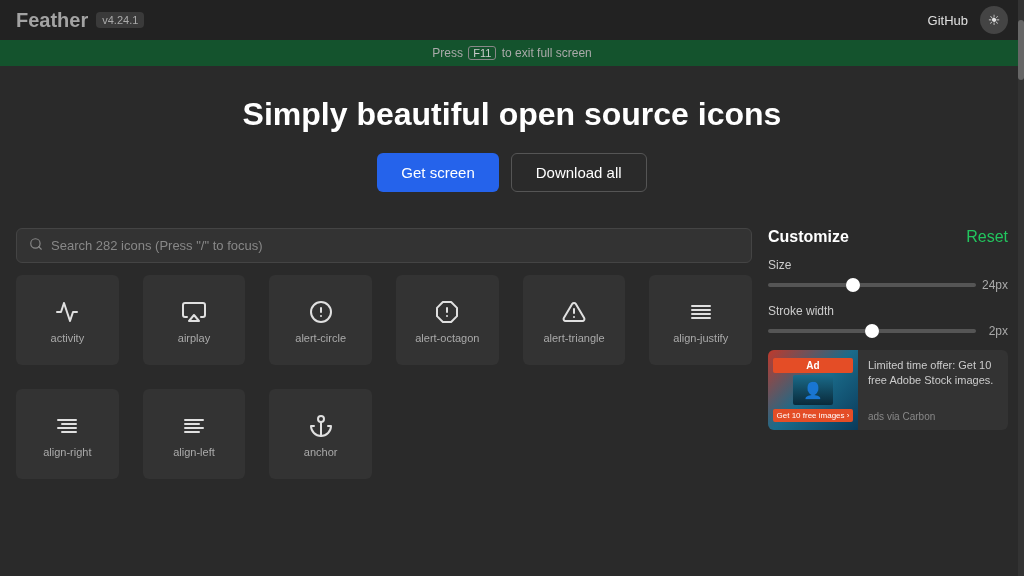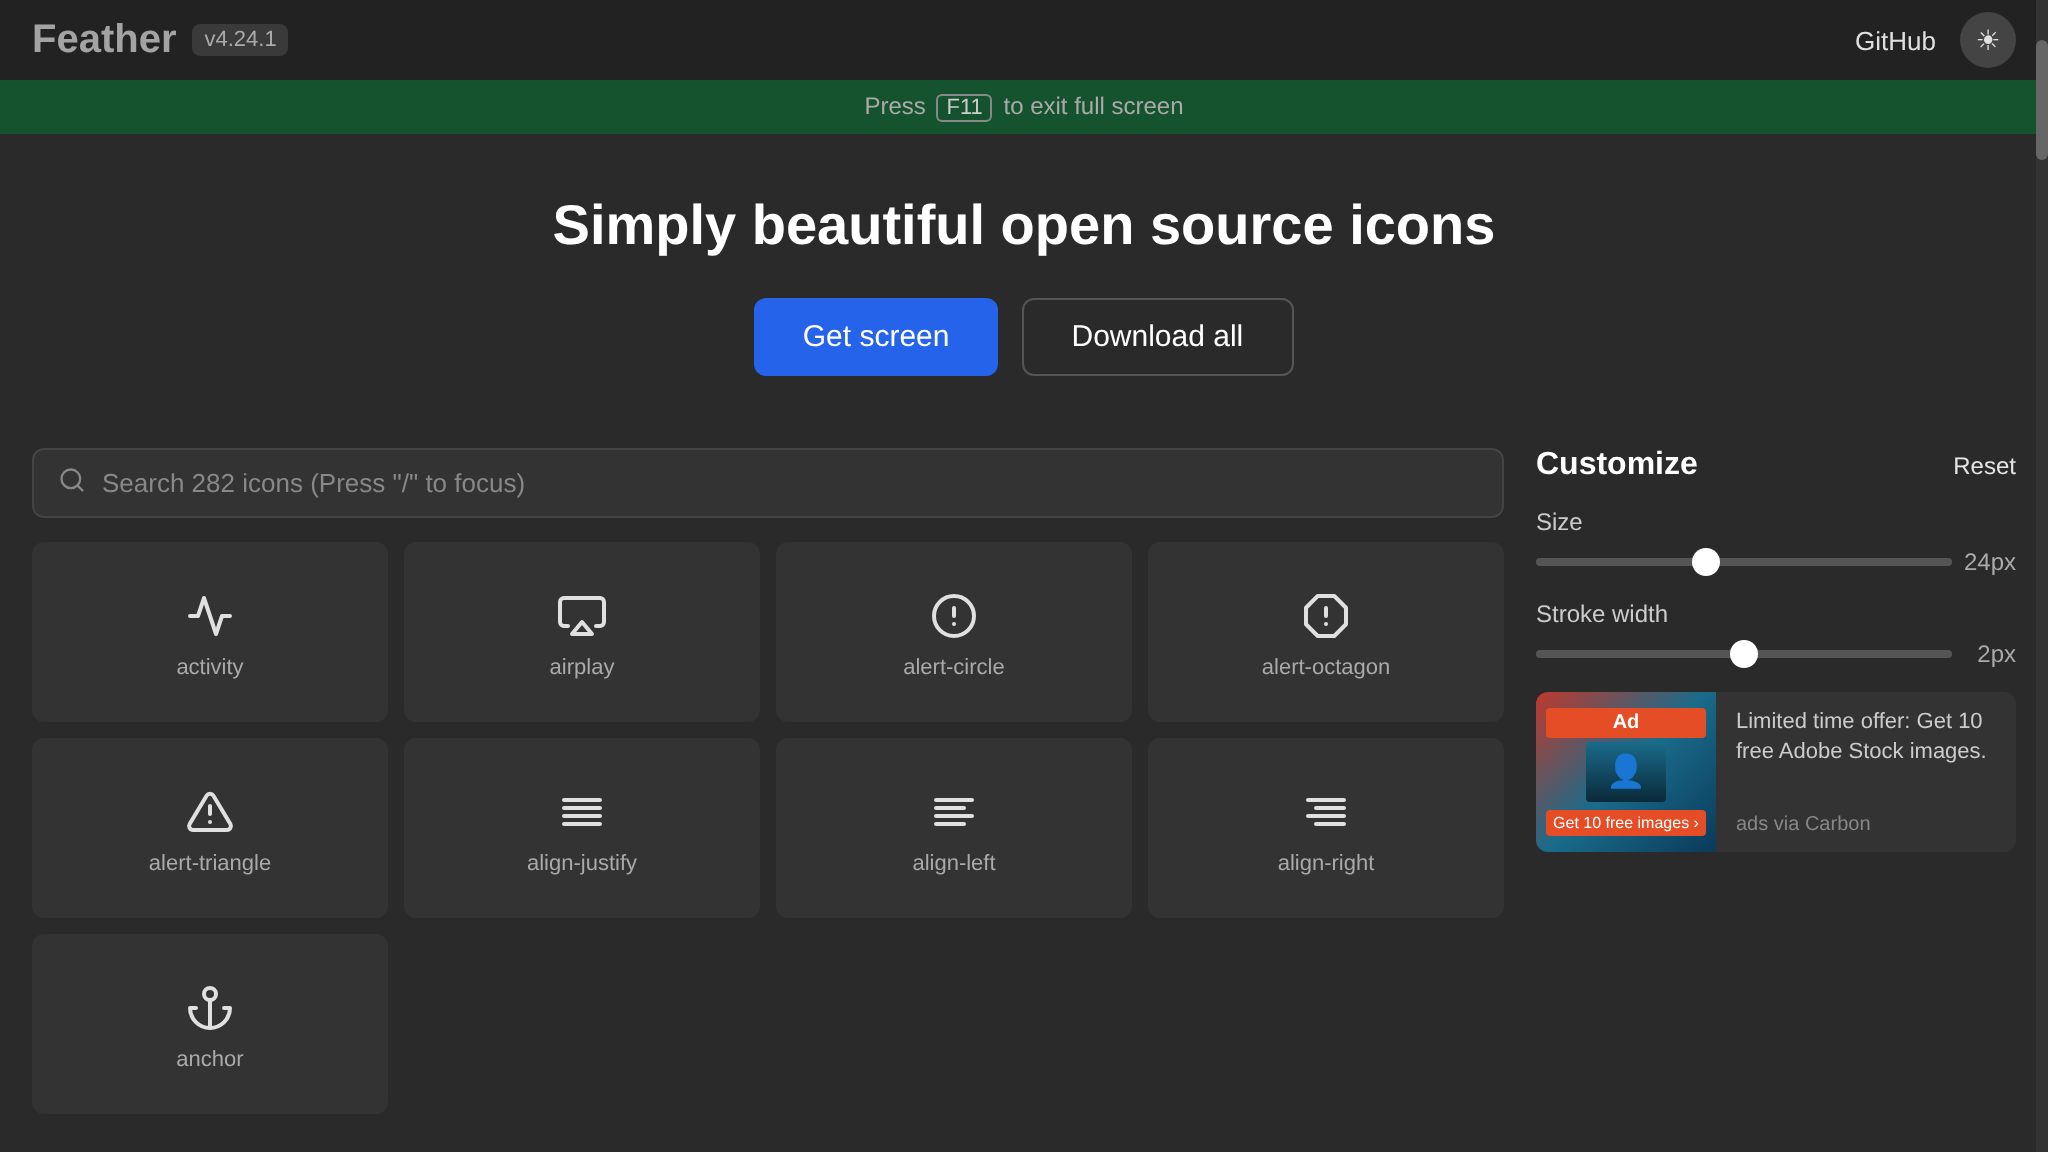--- a/index.html
+++ b/index.html
@@ -79,21 +79,21 @@
       color: #ccc;
     }
 
     
     .hero {
       text-align: center;
       padding: 30px 20px 20px;
       background: #2a2a2a;
     }
     .hero-title {
-      font-size: 28px;
+      font-size: 32px;
       font-weight: 600;
       color: #fff;
       margin-bottom: 20px;
     }
     .hero-buttons {
       display: flex;
       justify-content: center;
       gap: 12px;
     }
     .btn-primary {
@@ -150,22 +150,22 @@
       border: none;
       outline: none;
       color: #ccc;
       font-size: 13px;
       flex: 1;
     }
     .search-input::placeholder { color: #888; }
 
     .icons-grid {
       display: grid;
-      grid-template-columns: repeat(4, 1fr);
-      gap: 8px;
+      grid-template-columns: repeat(6, 1fr);
+      gap: 24px;
     }
     .icon-card {
       background: #333;
       border-radius: 6px;
       display: flex;
       flex-direction: column;
       align-items: center;
       justify-content: center;
       padding: 14px 8px 10px;
       cursor: pointer;
@@ -205,22 +205,22 @@
       display: flex;
       justify-content: space-between;
       align-items: center;
     }
     .customize-title {
       font-size: 16px;
       font-weight: 600;
       color: #fff;
     }
     .reset-btn {
-      font-size: 12px;
-      color: #e5e5e5;
+      font-size: 16px;
+      color: #22c55e;
       background: none;
       border: none;
       cursor: pointer;
     }
 
     .control-group {
       display: flex;
       flex-direction: column;
       gap: 6px;
     }
@@ -463,39 +463,39 @@
               <line x1="21" y1="14" x2="3" y2="14"></line>
               <line x1="21" y1="18" x2="3" y2="18"></line>
             </svg>
         </div>
         <span class="icon-label">align-justify</span>
       </div>
 
       <div class="icon-card">
         <div class="icon-symbol">
           <svg viewBox="0 0 24 24">
+              <line x1="21" y1="10" x2="7" y2="10"></line>
+              <line x1="21" y1="6" x2="3" y2="6"></line>
+              <line x1="21" y1="14" x2="3" y2="14"></line>
+              <line x1="21" y1="18" x2="7" y2="18"></line>
+            </svg>
+        </div>
+        <span class="icon-label">align-right</span>
+      </div>
+
+      <div class="icon-card">
+        <div class="icon-symbol">
+          <svg viewBox="0 0 24 24">
               <line x1="17" y1="10" x2="3" y2="10"></line>
               <line x1="21" y1="6" x2="3" y2="6"></line>
               <line x1="21" y1="14" x2="3" y2="14"></line>
               <line x1="17" y1="18" x2="3" y2="18"></line>
             </svg>
         </div>
         <span class="icon-label">align-left</span>
-      </div>
-
-      <div class="icon-card">
-        <div class="icon-symbol">
-          <svg viewBox="0 0 24 24">
-              <line x1="21" y1="10" x2="7" y2="10"></line>
-              <line x1="21" y1="6" x2="3" y2="6"></line>
-              <line x1="21" y1="14" x2="3" y2="14"></line>
-              <line x1="21" y1="18" x2="7" y2="18"></line>
-            </svg>
-        </div>
-        <span class="icon-label">align-right</span>
       </div>
 
       <div class="icon-card">
         <div class="icon-symbol">
           <svg viewBox="0 0 24 24">
               <circle cx="12" cy="5" r="3"></circle>
               <line x1="12" y1="22" x2="12" y2="8"></line>
               <path d="M5 12H2a10 10 0 0 0 20 0h-3"></path>
             </svg>
         </div>

